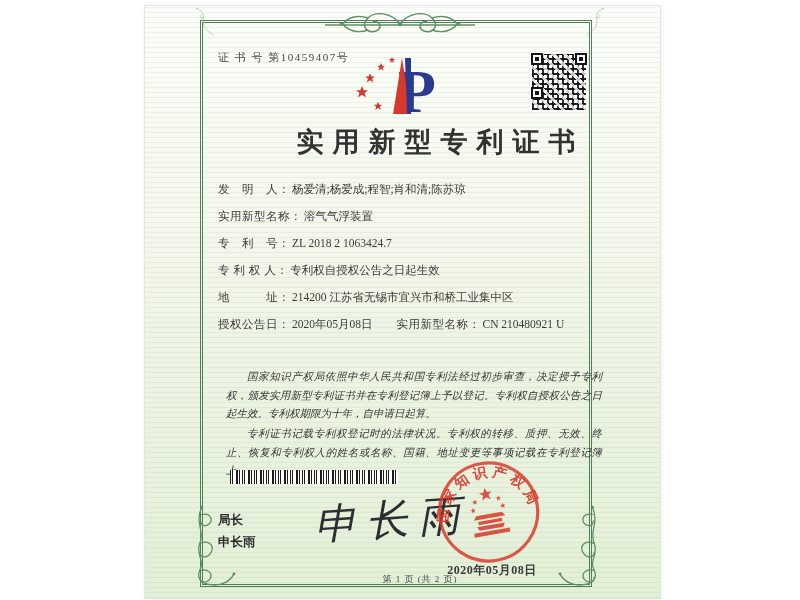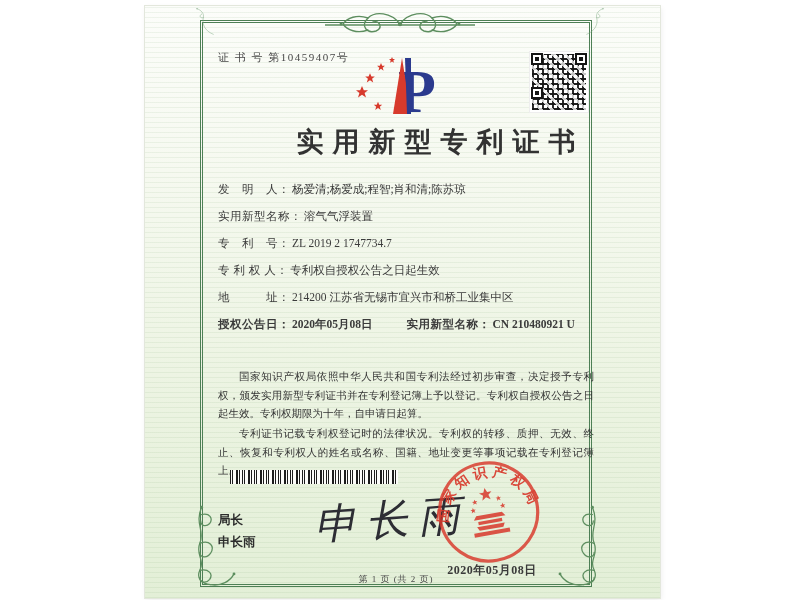--- a/index.html
+++ b/index.html
@@ -57,28 +57,28 @@
     position:absolute;left:55px;top:118px;width:392px;margin:0;
     text-align:center;font-size:27px;font-weight:600;color:#323232;
     letter-spacing:9px;text-indent:9px;padding-left:40px;
   }
 
   
   .fields{position:absolute;left:73px;top:170px;width:376px;font-size:11.5px;color:#3b3b3b;}
   .frow{height:27px;line-height:27px;white-space:nowrap;display:flex;}
   .frow .lbl{letter-spacing:.5px;}
   .frow .val{margin-left:2px;}
-  .frow.grant{display:flex;gap:34px;font-weight:bold;}
+  .frow.grant{display:flex;gap:24px;}
   .frow.grant .pair{display:flex;}
 
   
   .notice{
-    position:absolute;left:73px;top:362px;width:376px;
+    position:absolute;left:81px;top:362px;width:376px;
     font-size:10.5px;line-height:1.78;color:#343434;
-    text-align:justify;
+    font-style:italic;text-align:justify;
   }
   .notice p{margin:0 0 1px 0;text-indent:2em;}
 
   
   .barcode{
     position:absolute;left:85px;top:464px;width:168px;height:14px;
     background:repeating-linear-gradient(90deg,
       #1b1b1b 0 1px,#fbfbf9 1px 2px,#1b1b1b 2px 3px,#fbfbf9 3px 6px,
       #1b1b1b 6px 8px,#fbfbf9 8px 9px,#1b1b1b 9px 10px,#fbfbf9 10px 12px);
   }
@@ -92,21 +92,21 @@
     font-size:42px;font-style:italic;font-weight:500;color:#2d2d34;
     letter-spacing:10px;transform:rotate(-4deg);
   }
   .seal{position:absolute;left:288px;top:452px;width:112px;height:112px;transform:rotate(-10deg);opacity:.92;}
   .seal-date{
     position:absolute;left:292px;top:556px;width:110px;text-align:center;
     font-size:12px;font-weight:600;color:#3a3a3a;letter-spacing:.5px;z-index:3;
   }
   .footer{
     position:absolute;left:55px;top:567px;width:392px;text-align:center;
-    font-size:9px;color:#4a4a4a;letter-spacing:1px;
+    font-size:9px;color:#4a4a4a;letter-spacing:1px;padding-left:24px;
   }
 </style>
 </head>
 <body>
 
 <div class="canvas">
   <div class="paper">
 
     <div class="frame"></div>
 
@@ -178,21 +178,21 @@
       <div class="frow">
         <span class="lbl">发　明　人：</span>
         <span class="val">杨爱清;杨爱成;程智;肖和清;陈苏琼</span>
       </div>
       <div class="frow">
         <span class="lbl">实用新型名称：</span>
         <span class="val">溶气气浮装置</span>
       </div>
       <div class="frow">
         <span class="lbl">专　利　号：</span>
-        <span class="val">ZL 2019 2 1747734.7</span>
+        <span class="val">ZL 2018 2 1063424.7</span>
       </div>
       <div class="frow">
         <span class="lbl">专 利 权 人：</span>
         <span class="val">专利权自授权公告之日起生效</span>
       </div>
       <div class="frow">
         <span class="lbl">地　　　址：</span>
         <span class="val">214200 江苏省无锡市宜兴市和桥工业集中区</span>
       </div>
       <div class="frow grant">

